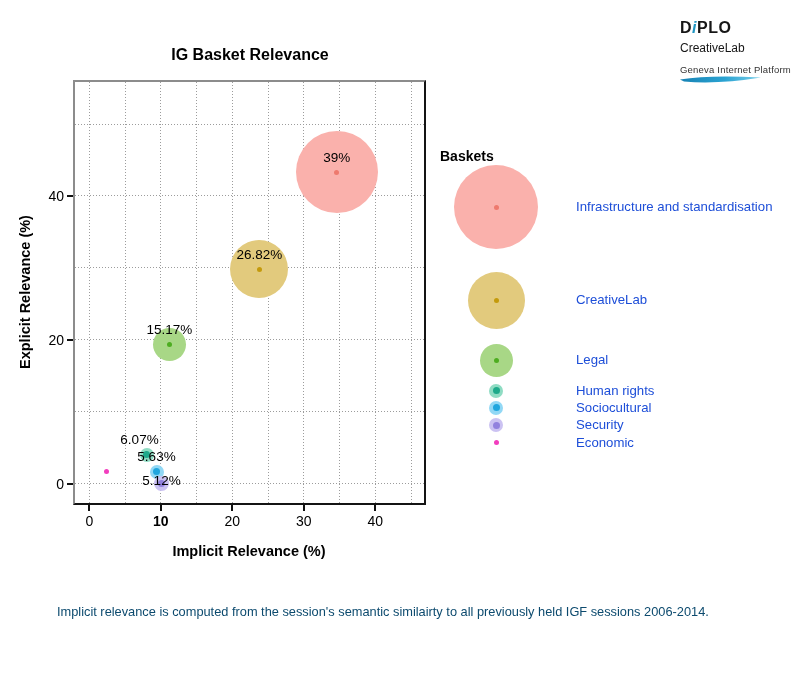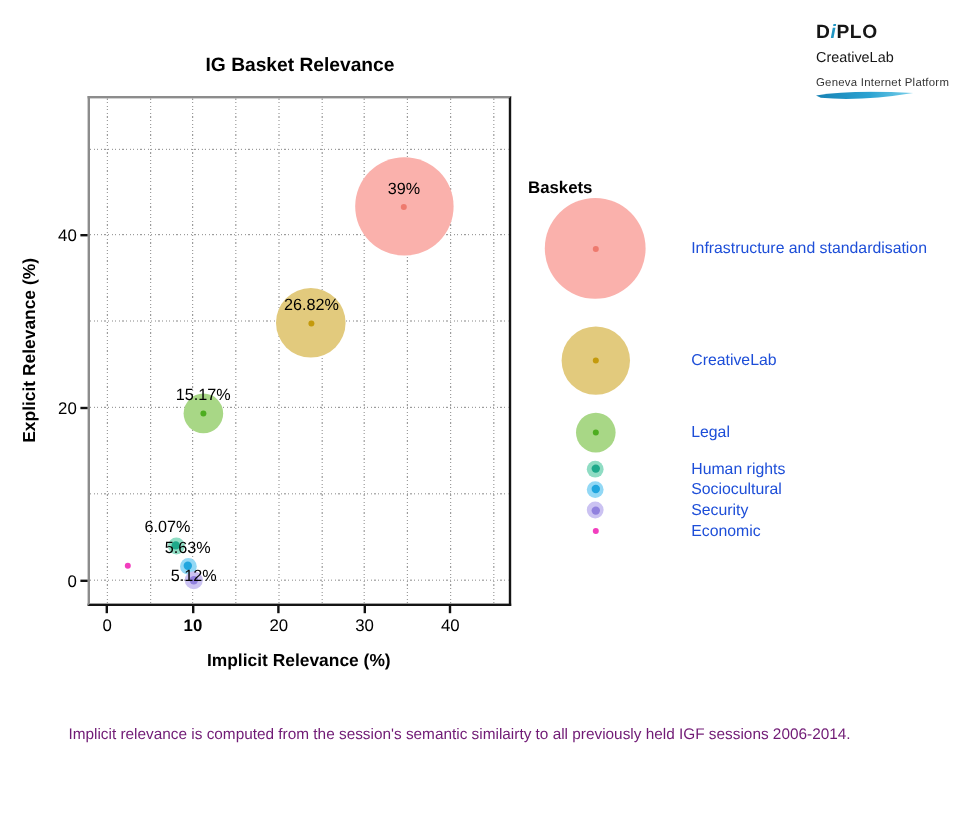--- a/index.html
+++ b/index.html
@@ -15,21 +15,21 @@
   .ytick-mark{height:2px;width:6px;background:#111;}
   .tick-label{font-size:14px;color:#000;}
   .xtick-label{transform:translateX(-50%);}
   .ytick-label{text-align:right;width:36px;}
   .axis-title{font-weight:bold;font-size:14.5px;color:#000;text-align:center;}
   .bubble{border-radius:50%;}
   .bubble-dot{border-radius:50%;}
   .point-label{font-size:13.5px;color:#000;white-space:nowrap;transform:translate(-50%,-50%);}
   .legend-title{font-weight:bold;font-size:14px;color:#000;}
   .legend-label{font-size:13.2px;color:#1d4ed8;white-space:nowrap;height:18px;line-height:18px;margin-left:21px;}
-  .footnote-line{font-size:12.8px;line-height:18.3px;color:#701a75;white-space:nowrap;}
+  .footnote-line{font-size:12.8px;line-height:18.3px;color:#0c4a6e;white-space:nowrap;}
   #logo{left:680px;top:16px;width:115px;}
   #logo-brand{font-size:16px;font-weight:bold;letter-spacing:0.5px;color:#161616;line-height:24px;}
   #logo-brand .blue-i{font-style:italic;}
   #logo-sub{font-size:12px;color:#161616;margin-top:1px;}
   #logo-tagline{font-size:9.5px;color:#333;margin-top:9px;letter-spacing:0.2px;}
 </style>
 </head>
 <body>
 
 <div id="canvas">

